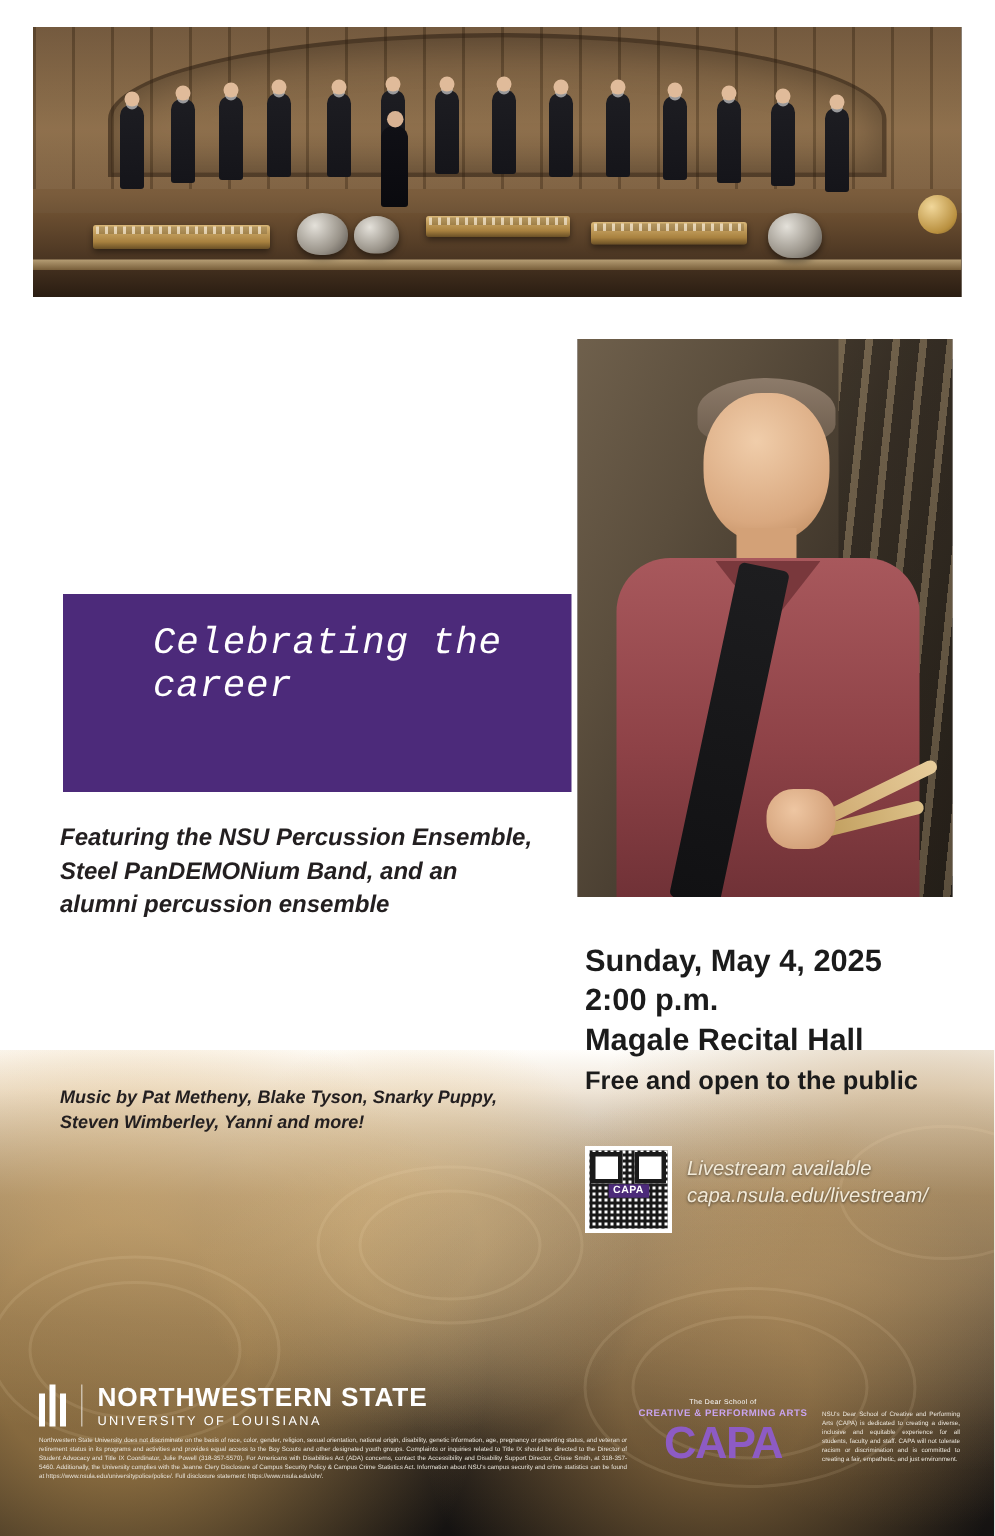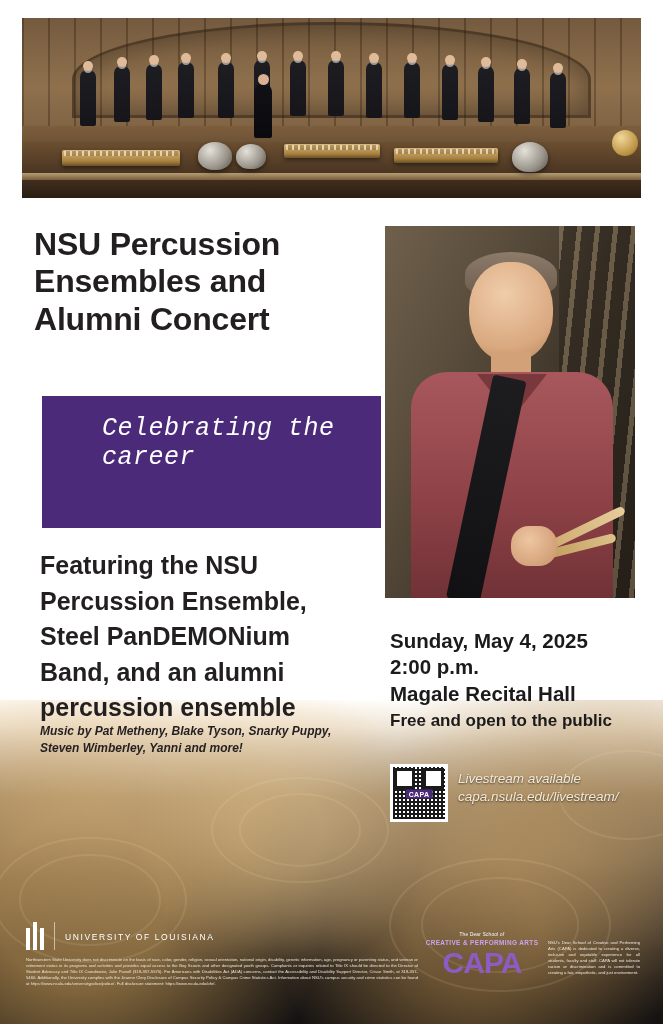--- a/index.html
+++ b/index.html
@@ -223,23 +223,24 @@
     position: absolute; left: 126px; top: 300px; width: 46px; height: 40px;
     border-radius: 18px;
     background: radial-gradient(circle at 40% 35%, #eec6a2, #c9936a);
   }
 
   
   .featuring {
     position: absolute;
     left: 40px; top: 548px;
     width: 320px;
-    font-size: 25px;
+    font-size: 16px;
     line-height: 1.42;
     font-weight: bold;
+    font-style: italic;
     color: #231f20;
   }
   .music-by {
     position: absolute;
     left: 40px; top: 723px;
     width: 312px;
     font-size: 12px;
     line-height: 1.45;
     font-weight: bold;
     font-style: italic;
@@ -424,21 +425,20 @@
 
     <div class="marimba" style="left:40px; top:132px; width:118px; height:16px;"></div>
     <div class="marimba" style="left:262px; top:126px; width:96px; height:14px;"></div>
     <div class="marimba" style="left:372px; top:130px; width:104px; height:15px;"></div>
     <div class="timp" style="left:176px; top:124px; width:34px; height:28px;"></div>
     <div class="timp" style="left:214px; top:126px; width:30px; height:25px;"></div>
     <div class="timp" style="left:490px; top:124px; width:36px; height:30px;"></div>
     <div class="gong" style="left:590px; top:112px;"></div>
   </div>
 
-  <h1 class="headline">NSU Percussion Ensembles and Alumni Concert</h1>
 
   <div class="purple-band">
     <div class="script script-1">Celebrating the career</div>
   </div>
 
   <div class="portrait">
     <div class="portrait-bg"></div>
     <div class="p-hair"></div>
     <div class="p-head"></div>
     <div class="p-neck"></div>
@@ -470,20 +470,21 @@
     <div>capa.nsula.edu/livestream/</div>
   </div>
 
   <div class="footer-logo">
     <div class="nsu-mark">
         <i></i>
         <i></i>
         <i></i>
       </div>
     <div>
+      <div class="nsu-name">NORTHWESTERN STATE</div>
       <div class="nsu-sub">UNIVERSITY OF LOUISIANA</div>
     </div>
   </div>
 
   <div class="legal">Northwestern State University does not discriminate on the basis of race, color, gender, religion, sexual orientation, national origin, disability, genetic information, age, pregnancy or parenting status, and veteran or retirement status in its programs and activities and provides equal access to the Boy Scouts and other designated youth groups. Complaints or inquiries related to Title IX should be directed to the Director of Student Advocacy and Title IX Coordinator, Julie Powell (318-357-5570). For Americans with Disabilities Act (ADA) concerns, contact the Accessibility and Disability Support Director, Crisse Smith, at 318-357-5460. Additionally, the University complies with the Jeanne Clery Disclosure of Campus Security Policy &amp; Campus Crime Statistics Act. Information about NSU's campus security and crime statistics can be found at https://www.nsula.edu/universitypolice/police/. Full disclosure statement: https://www.nsula.edu/ohr/.</div>
 
   <div class="capa">
     <div class="capa-top">The Dear School of</div>
     <div class="capa-mid">CREATIVE &amp; PERFORMING ARTS</div>
     <div class="capa-logo">

